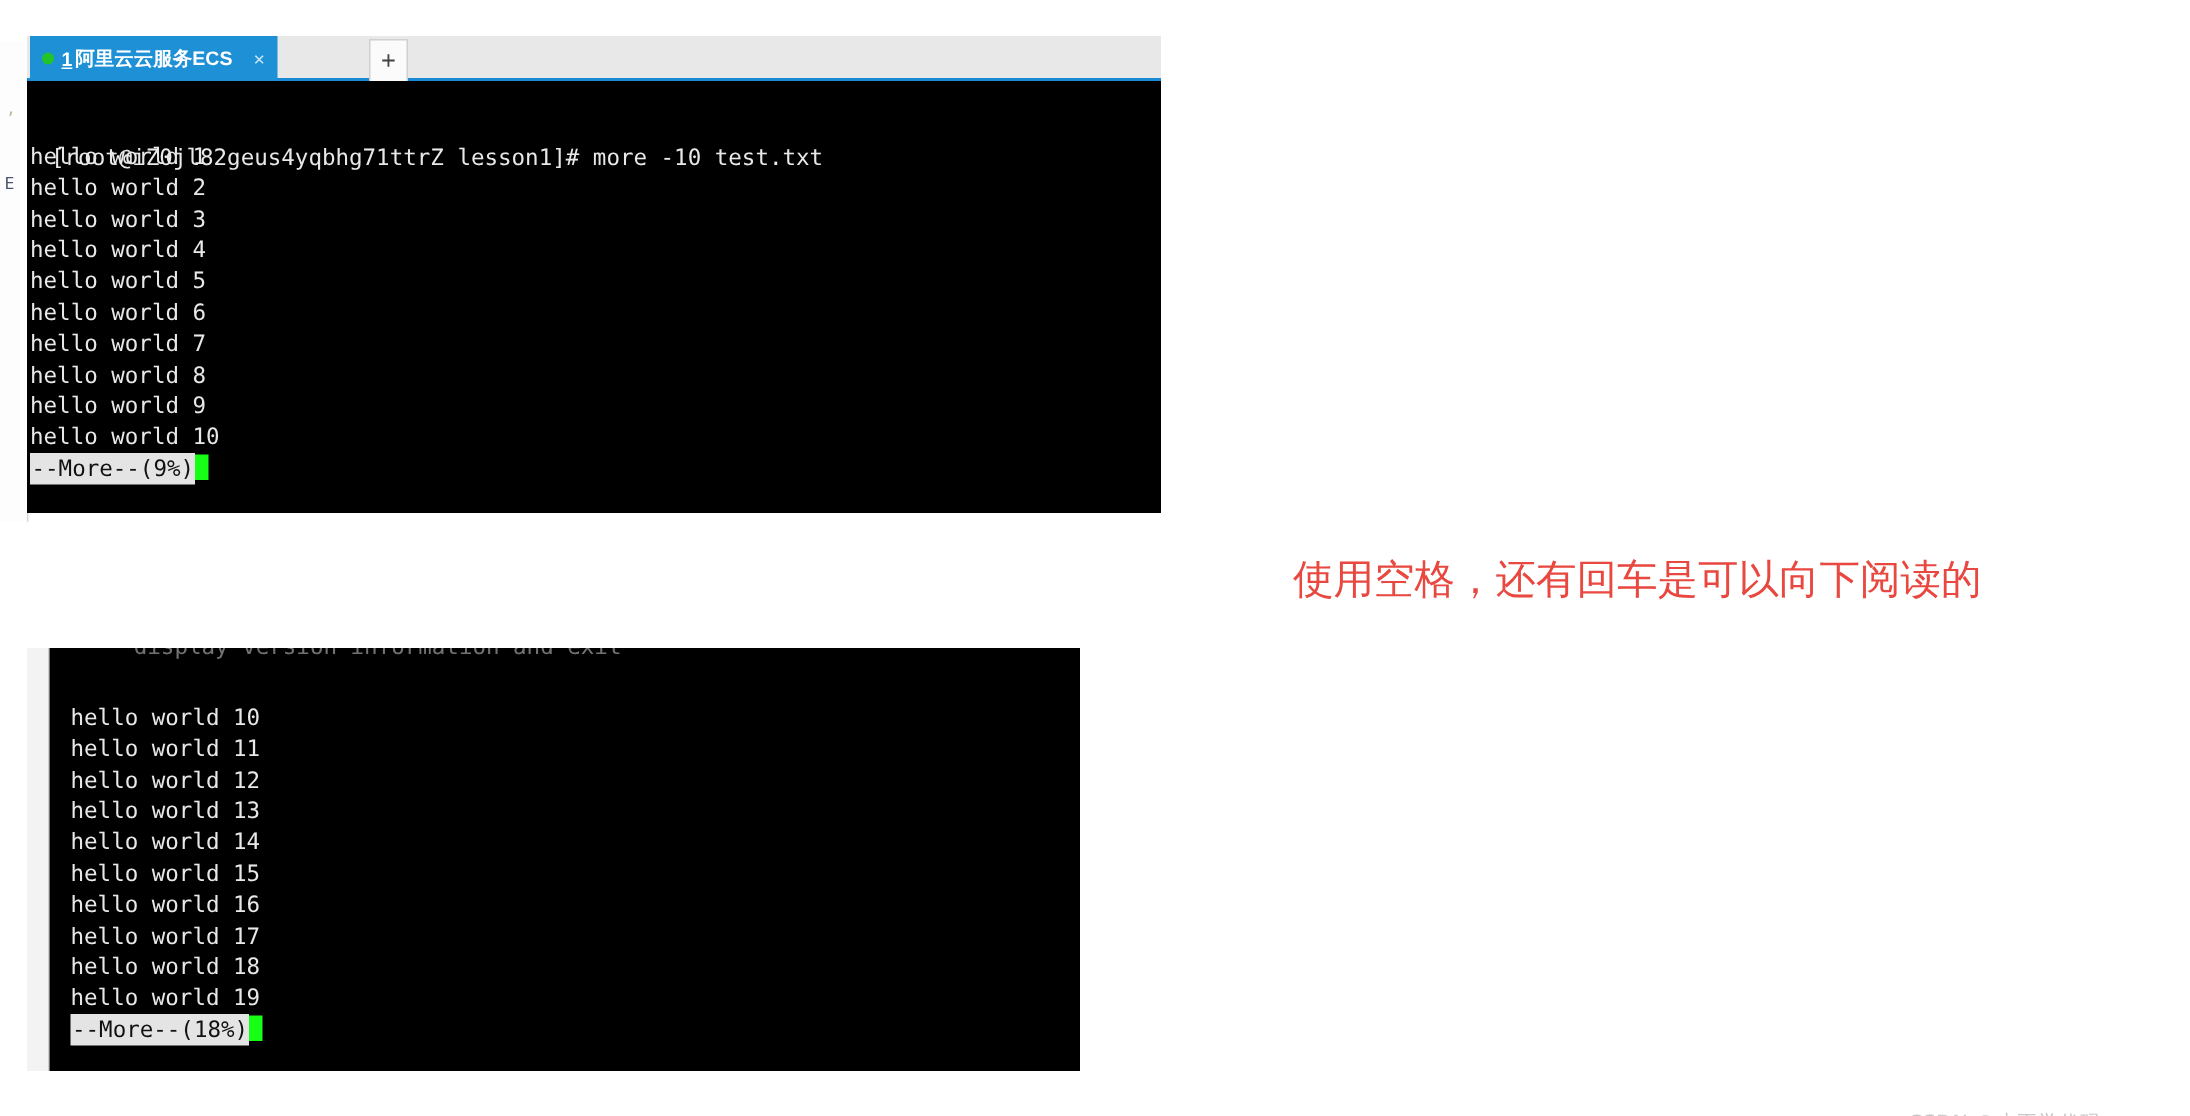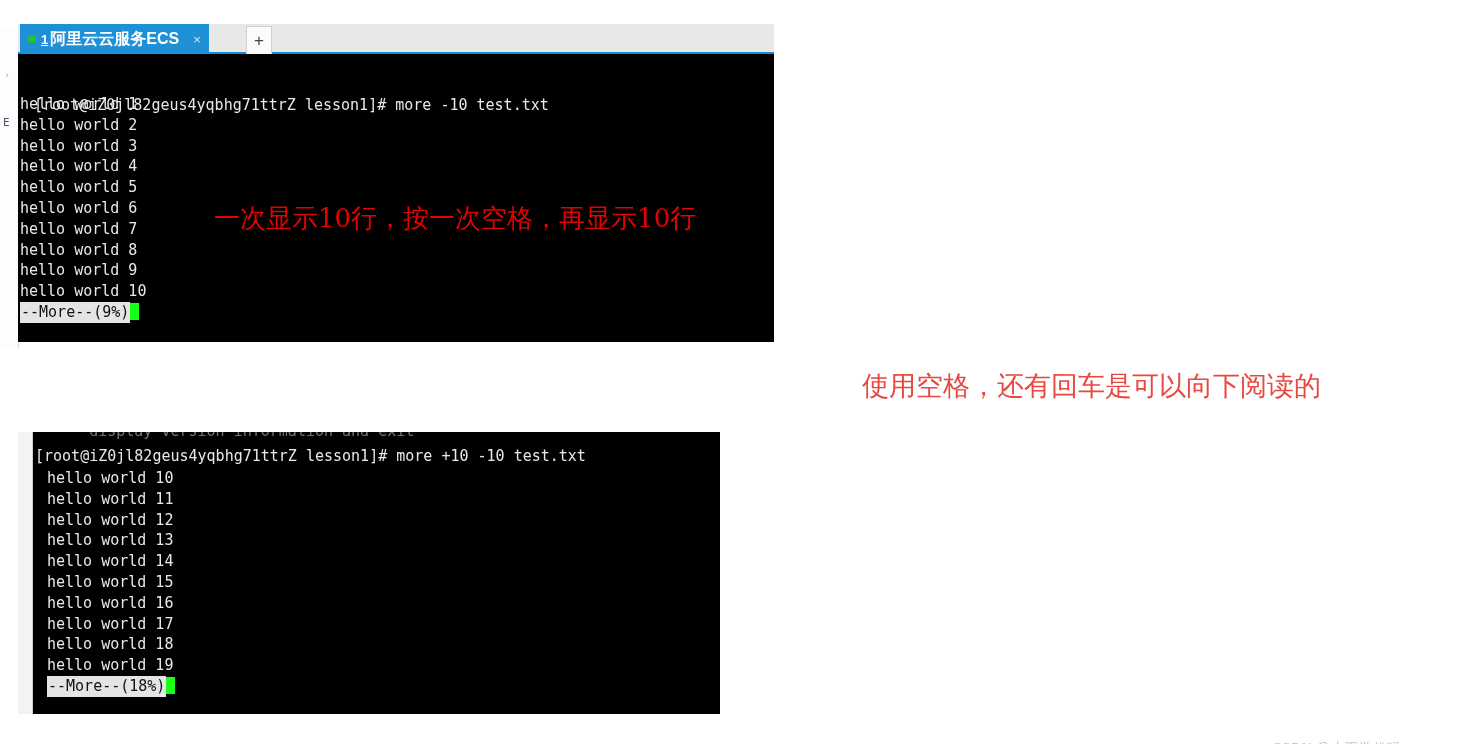--- a/index.html
+++ b/index.html
@@ -78,21 +78,21 @@
     margin-right: 5px;
     flex: 0 0 auto;
   }
   #win1 .tab .tabnum {
     font-size: 13px;
     font-weight: bold;
     text-decoration: underline;
     margin-right: 2px;
   }
   #win1 .tab .tabtitle {
-    font-size: 16px;
+    font-size: 13px;
     font-weight: bold;
     white-space: nowrap;
   }
   #win1 .tab .tabclose {
     margin-left: 14px;
     margin-right: 4px;
     font-size: 13px;
     color: #cfe7f7;
     line-height: 1;
   }
@@ -244,29 +244,27 @@
 <span>hello world 3</span>
 <span>hello world 4</span>
 <span>hello world 5</span>
 <span>hello world 6</span>
 <span>hello world 7</span>
 <span>hello world 8</span>
 <span>hello world 9</span>
 <span>hello world 10</span>
 <span class="morebar">--More--(9%)</span><span class="cursor"></span></div>
 
-    <div class="anno" id="anno1">一次显示10行，按一次空格，再显示10行</div>
   </div>
 </div>
 
 <div id="win2">
   <div class="leftrail"></div>
   <div class="screen">
     <div class="term-text clipped">      display version information and exit</div>
-    <div class="term-text promptline">[root@iZ0jl82geus4yqbhg71ttrZ lesson1]# more +10 -10 test.txt</div>
     <div class="term-text lines"><span>hello world 10</span>
 <span>hello world 11</span>
 <span>hello world 12</span>
 <span>hello world 13</span>
 <span>hello world 14</span>
 <span>hello world 15</span>
 <span>hello world 16</span>
 <span>hello world 17</span>
 <span>hello world 18</span>
 <span>hello world 19</span>

